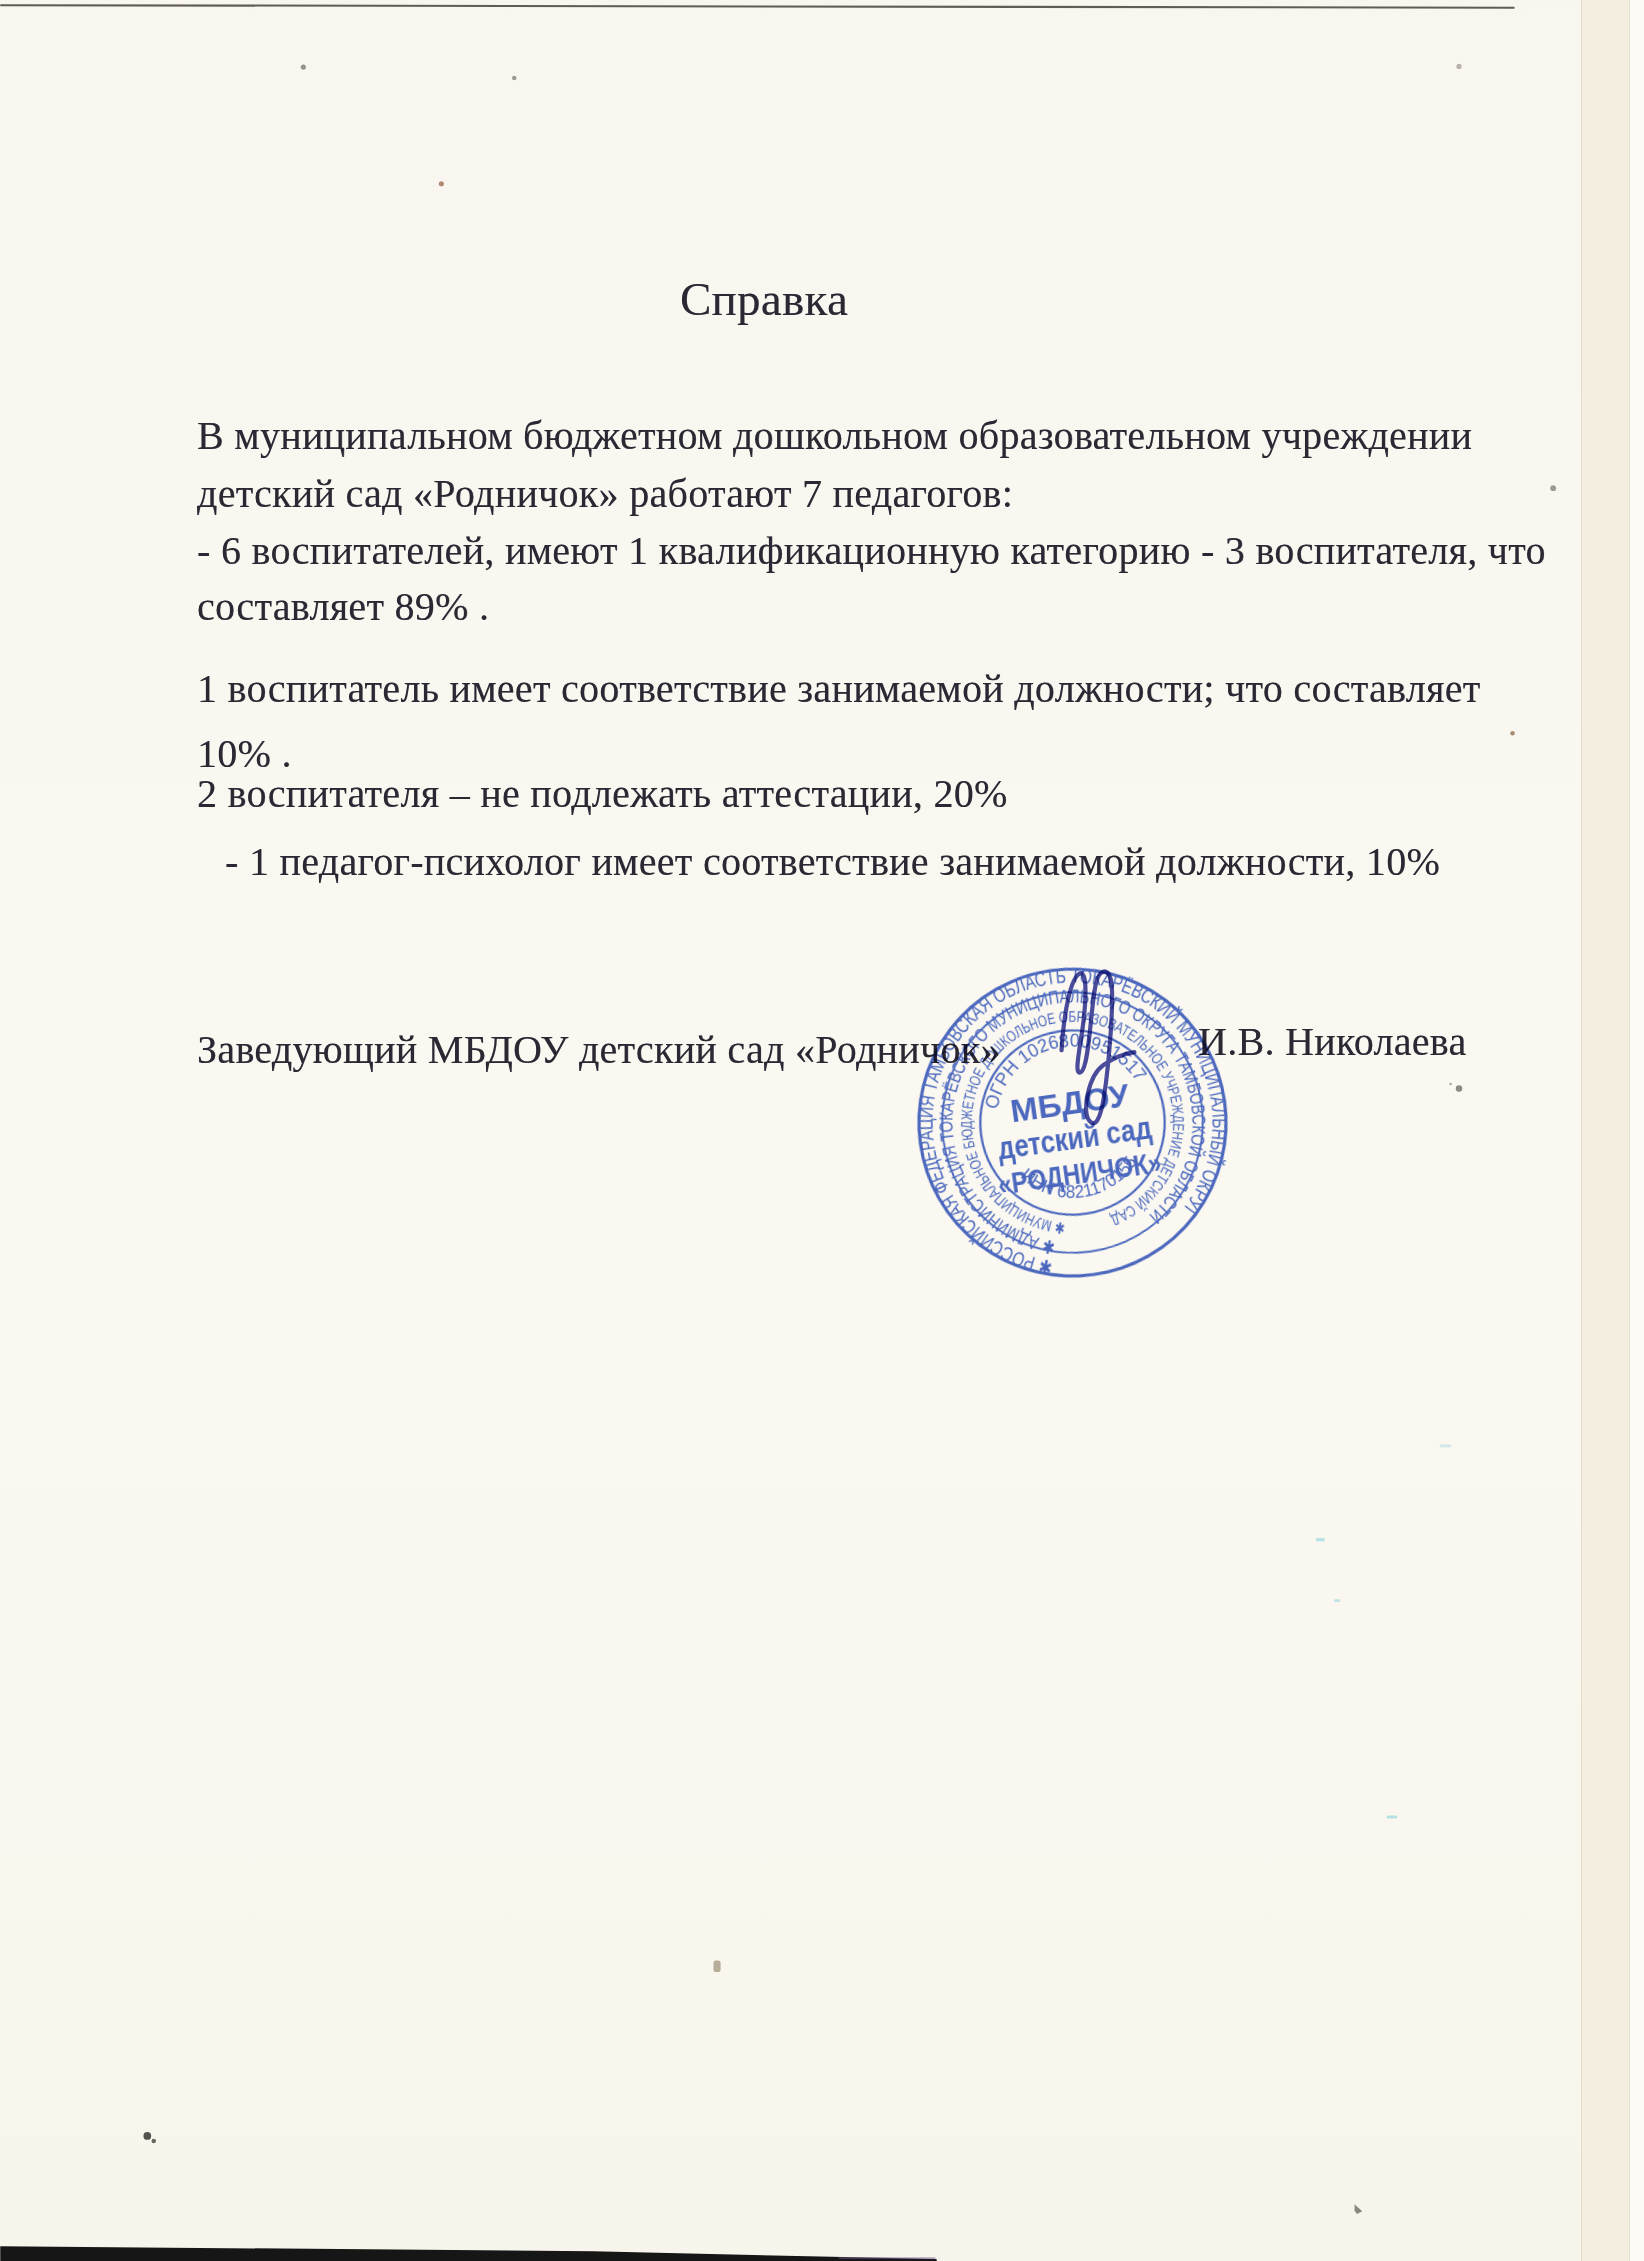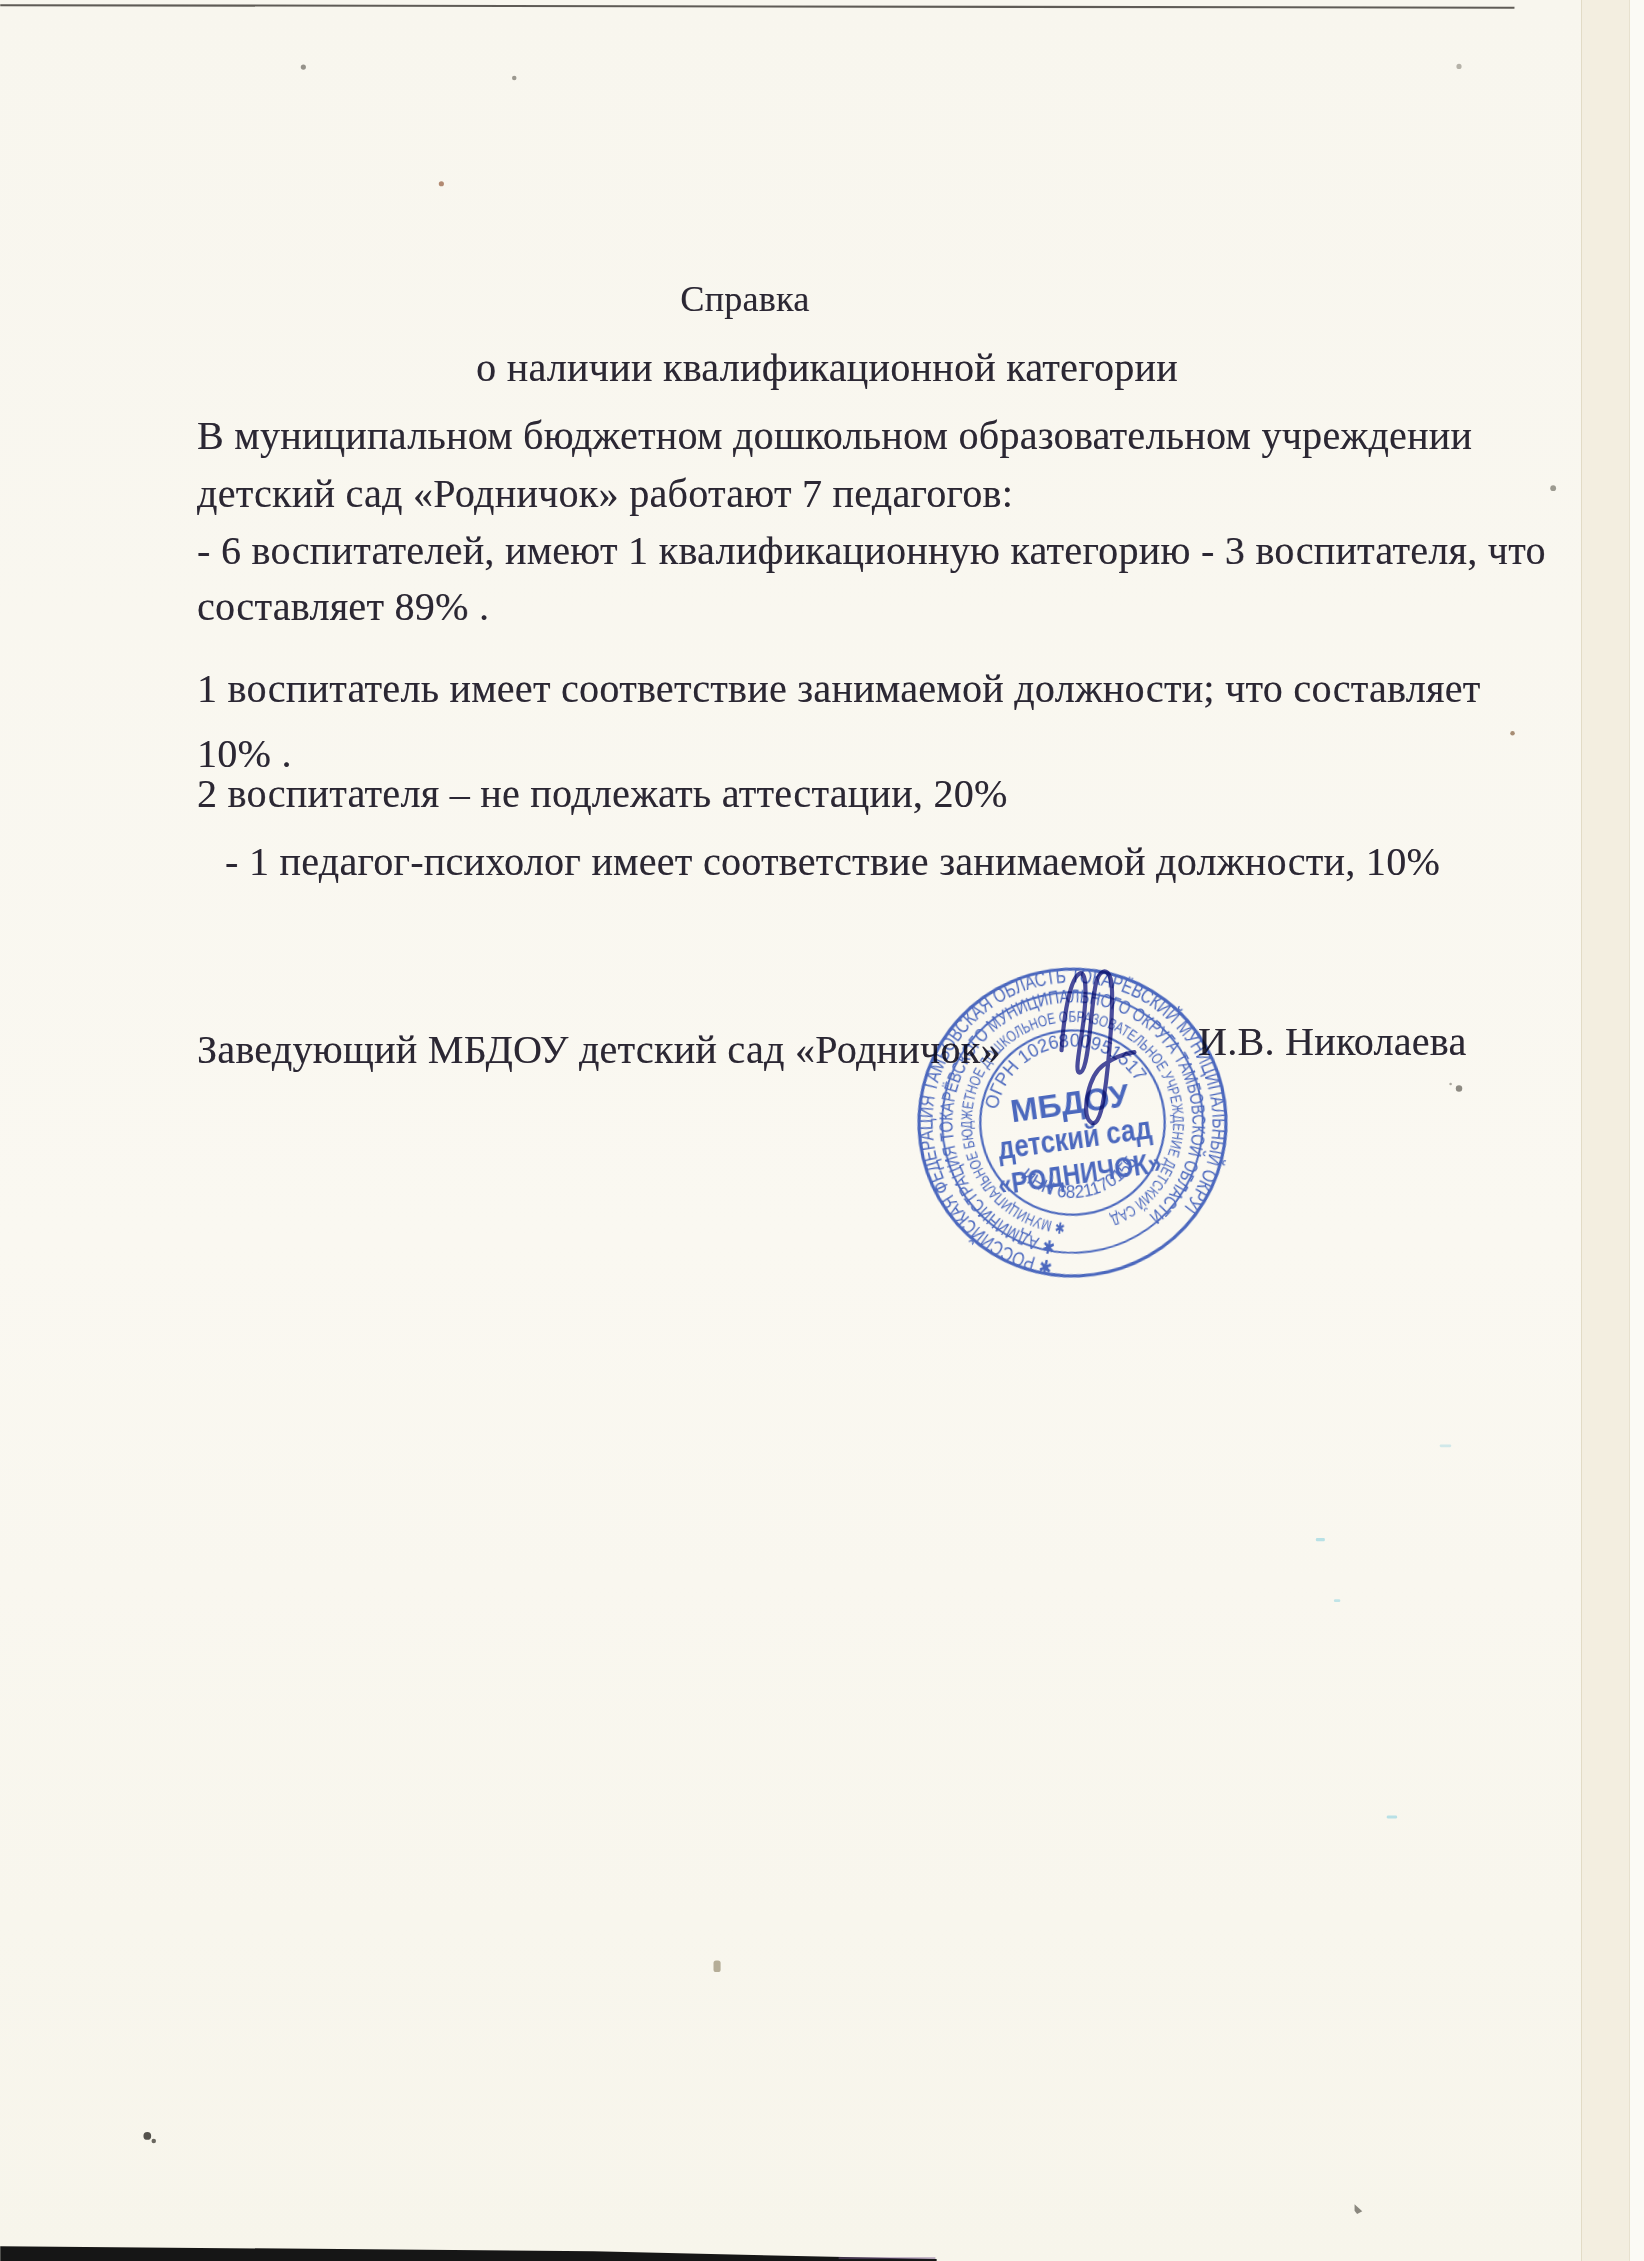--- a/index.html
+++ b/index.html
@@ -17,21 +17,21 @@
     background:#fbfaf5; border-left:1.3px solid #e7e1cf; z-index:0; }
 
   .line {
     position:absolute; left:197px; white-space:nowrap;
     font-size:40px; line-height:50px; letter-spacing:0.3px;
     text-shadow:0.3px 0.3px 0.6px rgba(45,40,56,.45);
     z-index:2;
   }
   .centered { left:auto; transform:translateX(-50%); }
 
-  .t-title    { top:274px;  left:745px; font-size:36px; }
+  .t-title    { top:274px;  left:764px; font-size:47px; }
   .t-subtitle { top:343px;  left:827px; }
   .l-p1a { top:411px;  }
   .l-p1b { top:469px;  }
   .l-p2a { top:526px;  }
   .l-p2b { top:582px;  }
   .l-p3a { top:653px;margin-top:11px; }
   .l-p3b { top:729px;text-align:center; }
   .l-p4  { top:769px; }
   .l-p5  { top:837px;margin-left:28px; }
   .l-sigrole { top:1025px; }
@@ -74,21 +74,20 @@
     <rect x="2232" y="2240" width="18" height="4" rx="2" fill="#b4dde5" opacity="0.6"></rect>
     <rect x="1106" y="3040" width="11" height="18" rx="4" fill="#b5ad97"></rect>
     <g>
       <circle cx="228" cy="3312" r="6" fill="#54524c"></circle>
       <circle cx="238" cy="3320" r="3.5" fill="#6a675f"></circle>
     </g>
     <polygon points="2100,3418 2112,3429 2104,3433 2100,3428" fill="#8b887f"></polygon>
   </svg>
 
   <div class="line centered t-title">Справка</div>
-  <div class="line centered t-subtitle">о наличии квалификационной категории</div>
 
   <div class="line l-p1a">В муниципальном бюджетном дошкольном образовательном учреждении</div>
   <div class="line l-p1b">детский сад «Родничок» работают 7 педагогов:</div>
 
   <div class="line l-p2a">- 6 воспитателей, имеют 1 квалификационную категорию - 3 воспитателя, что</div>
   <div class="line l-p2b">составляет 89% .</div>
 
   <div class="line l-p3a">1 воспитатель имеет соответствие занимаемой должности; что составляет</div>
   <div class="line l-p3b">10% .</div>
 

